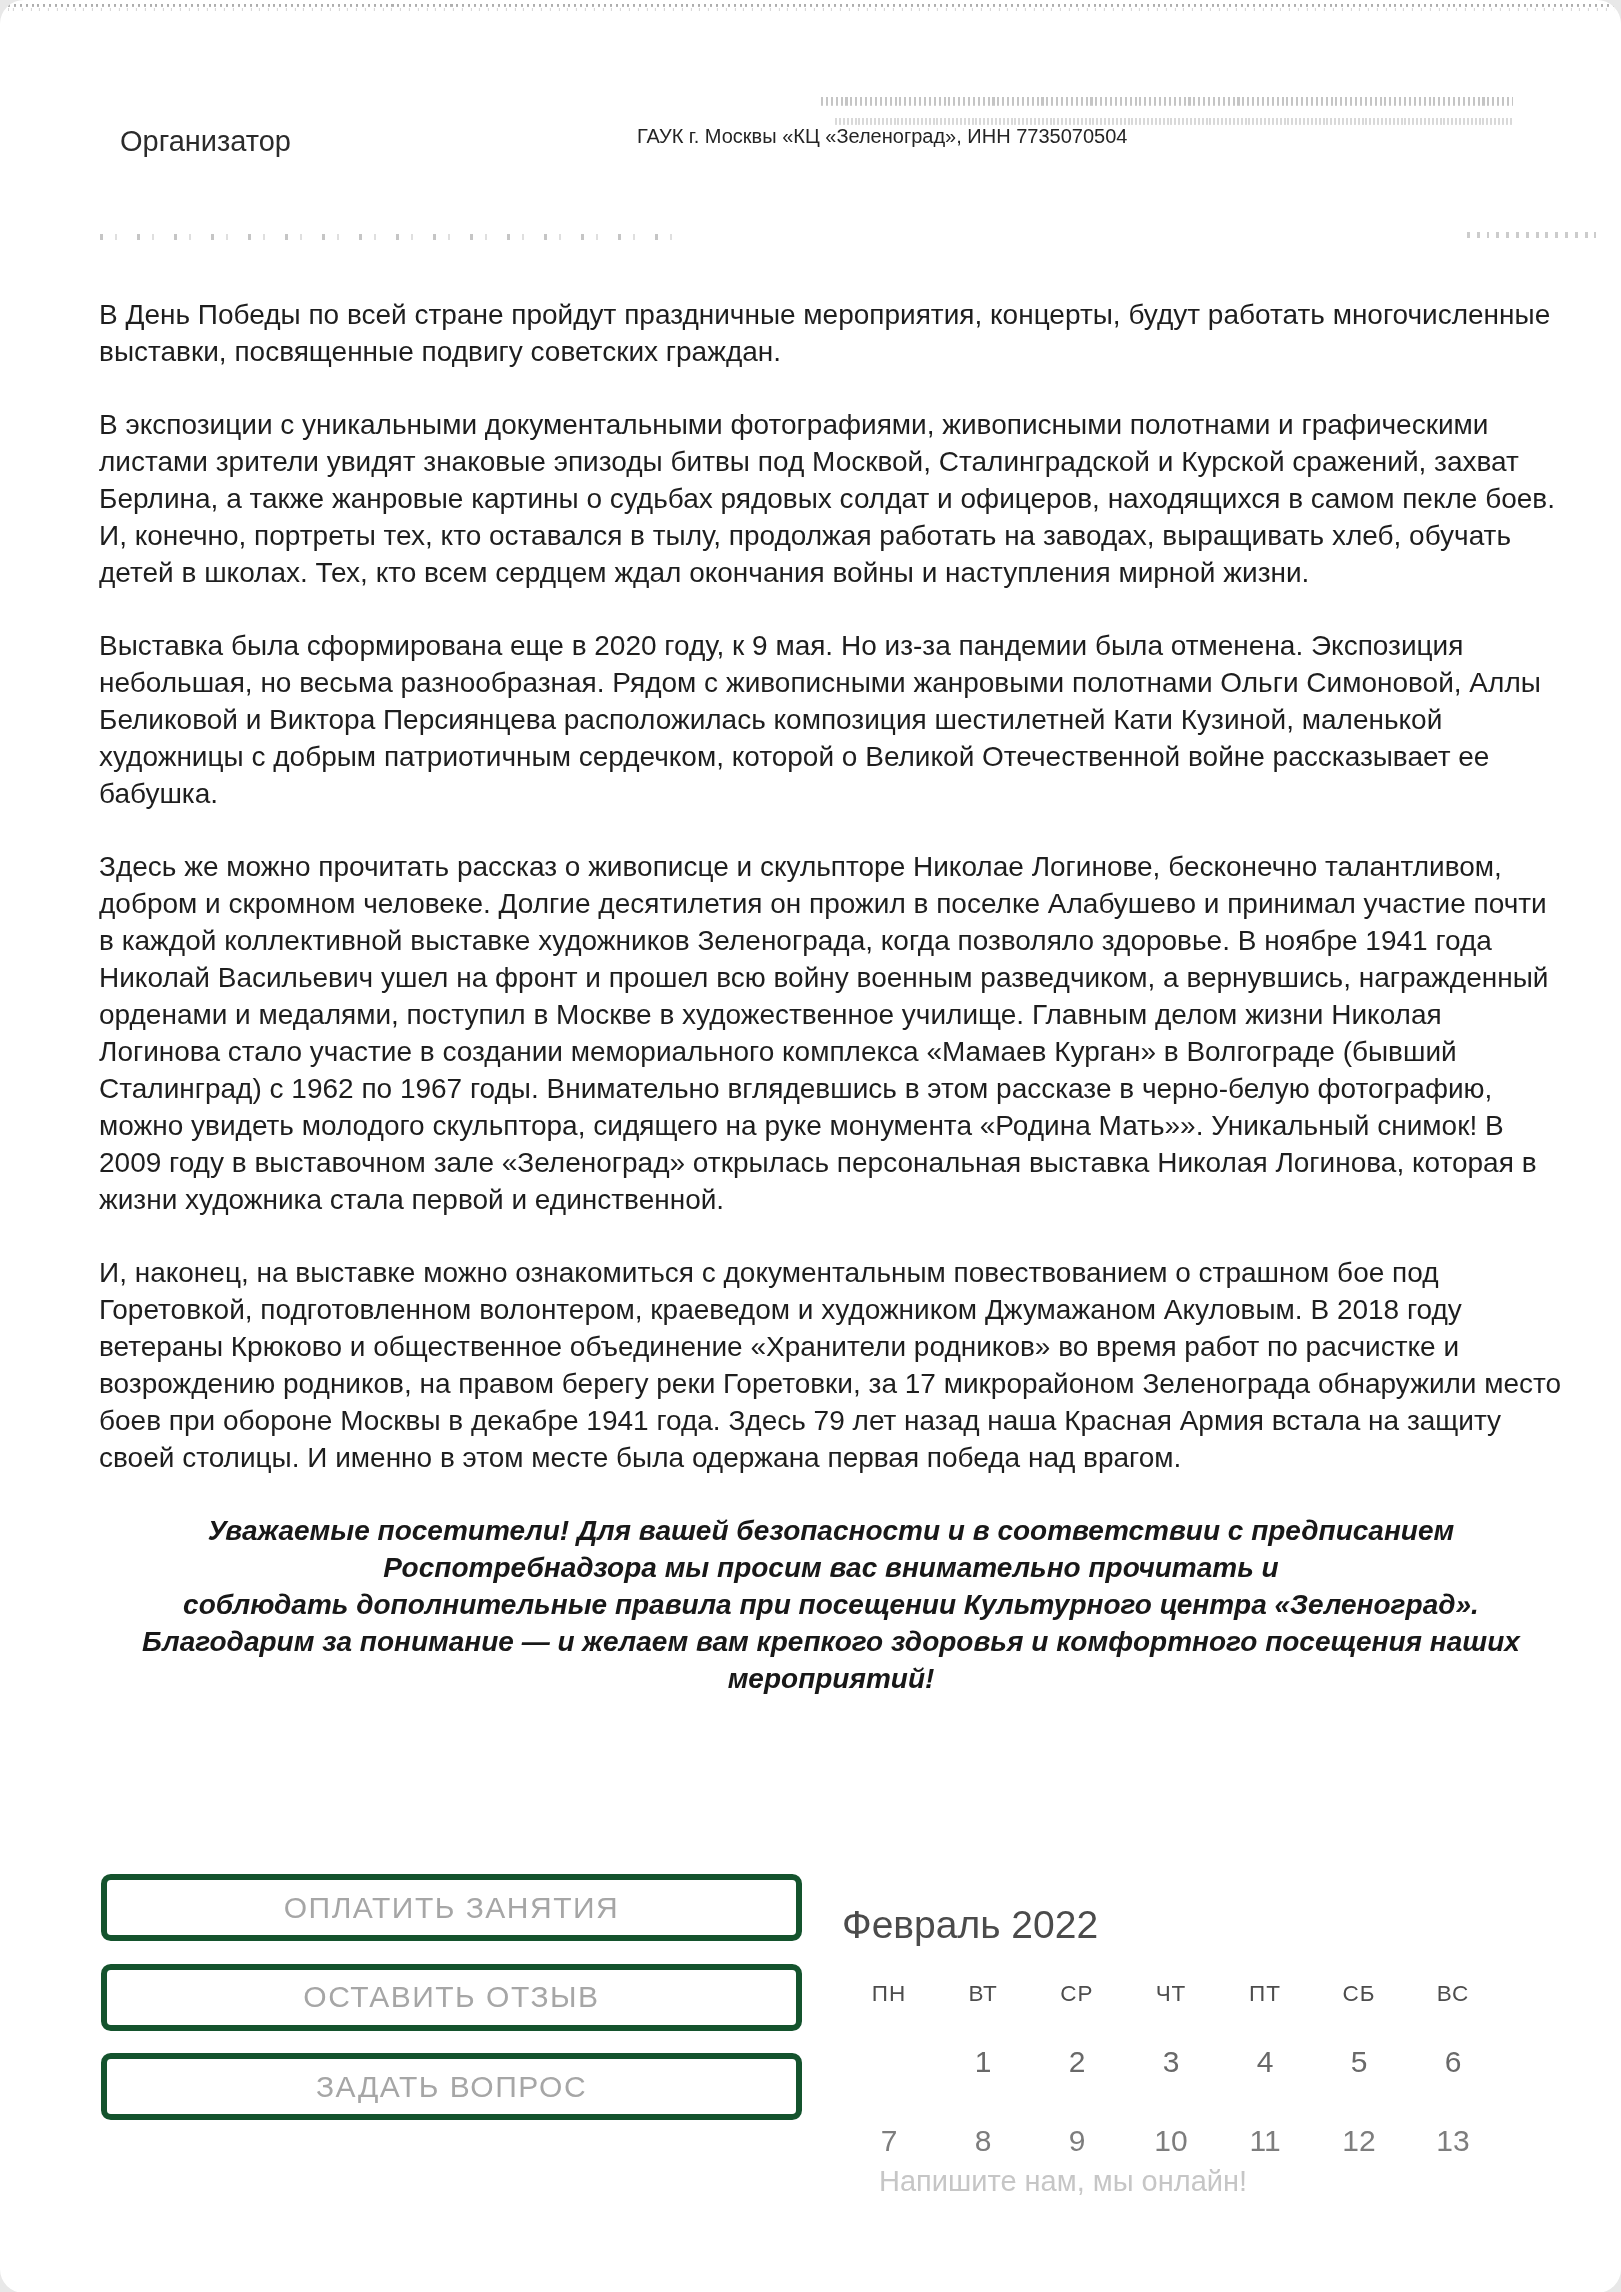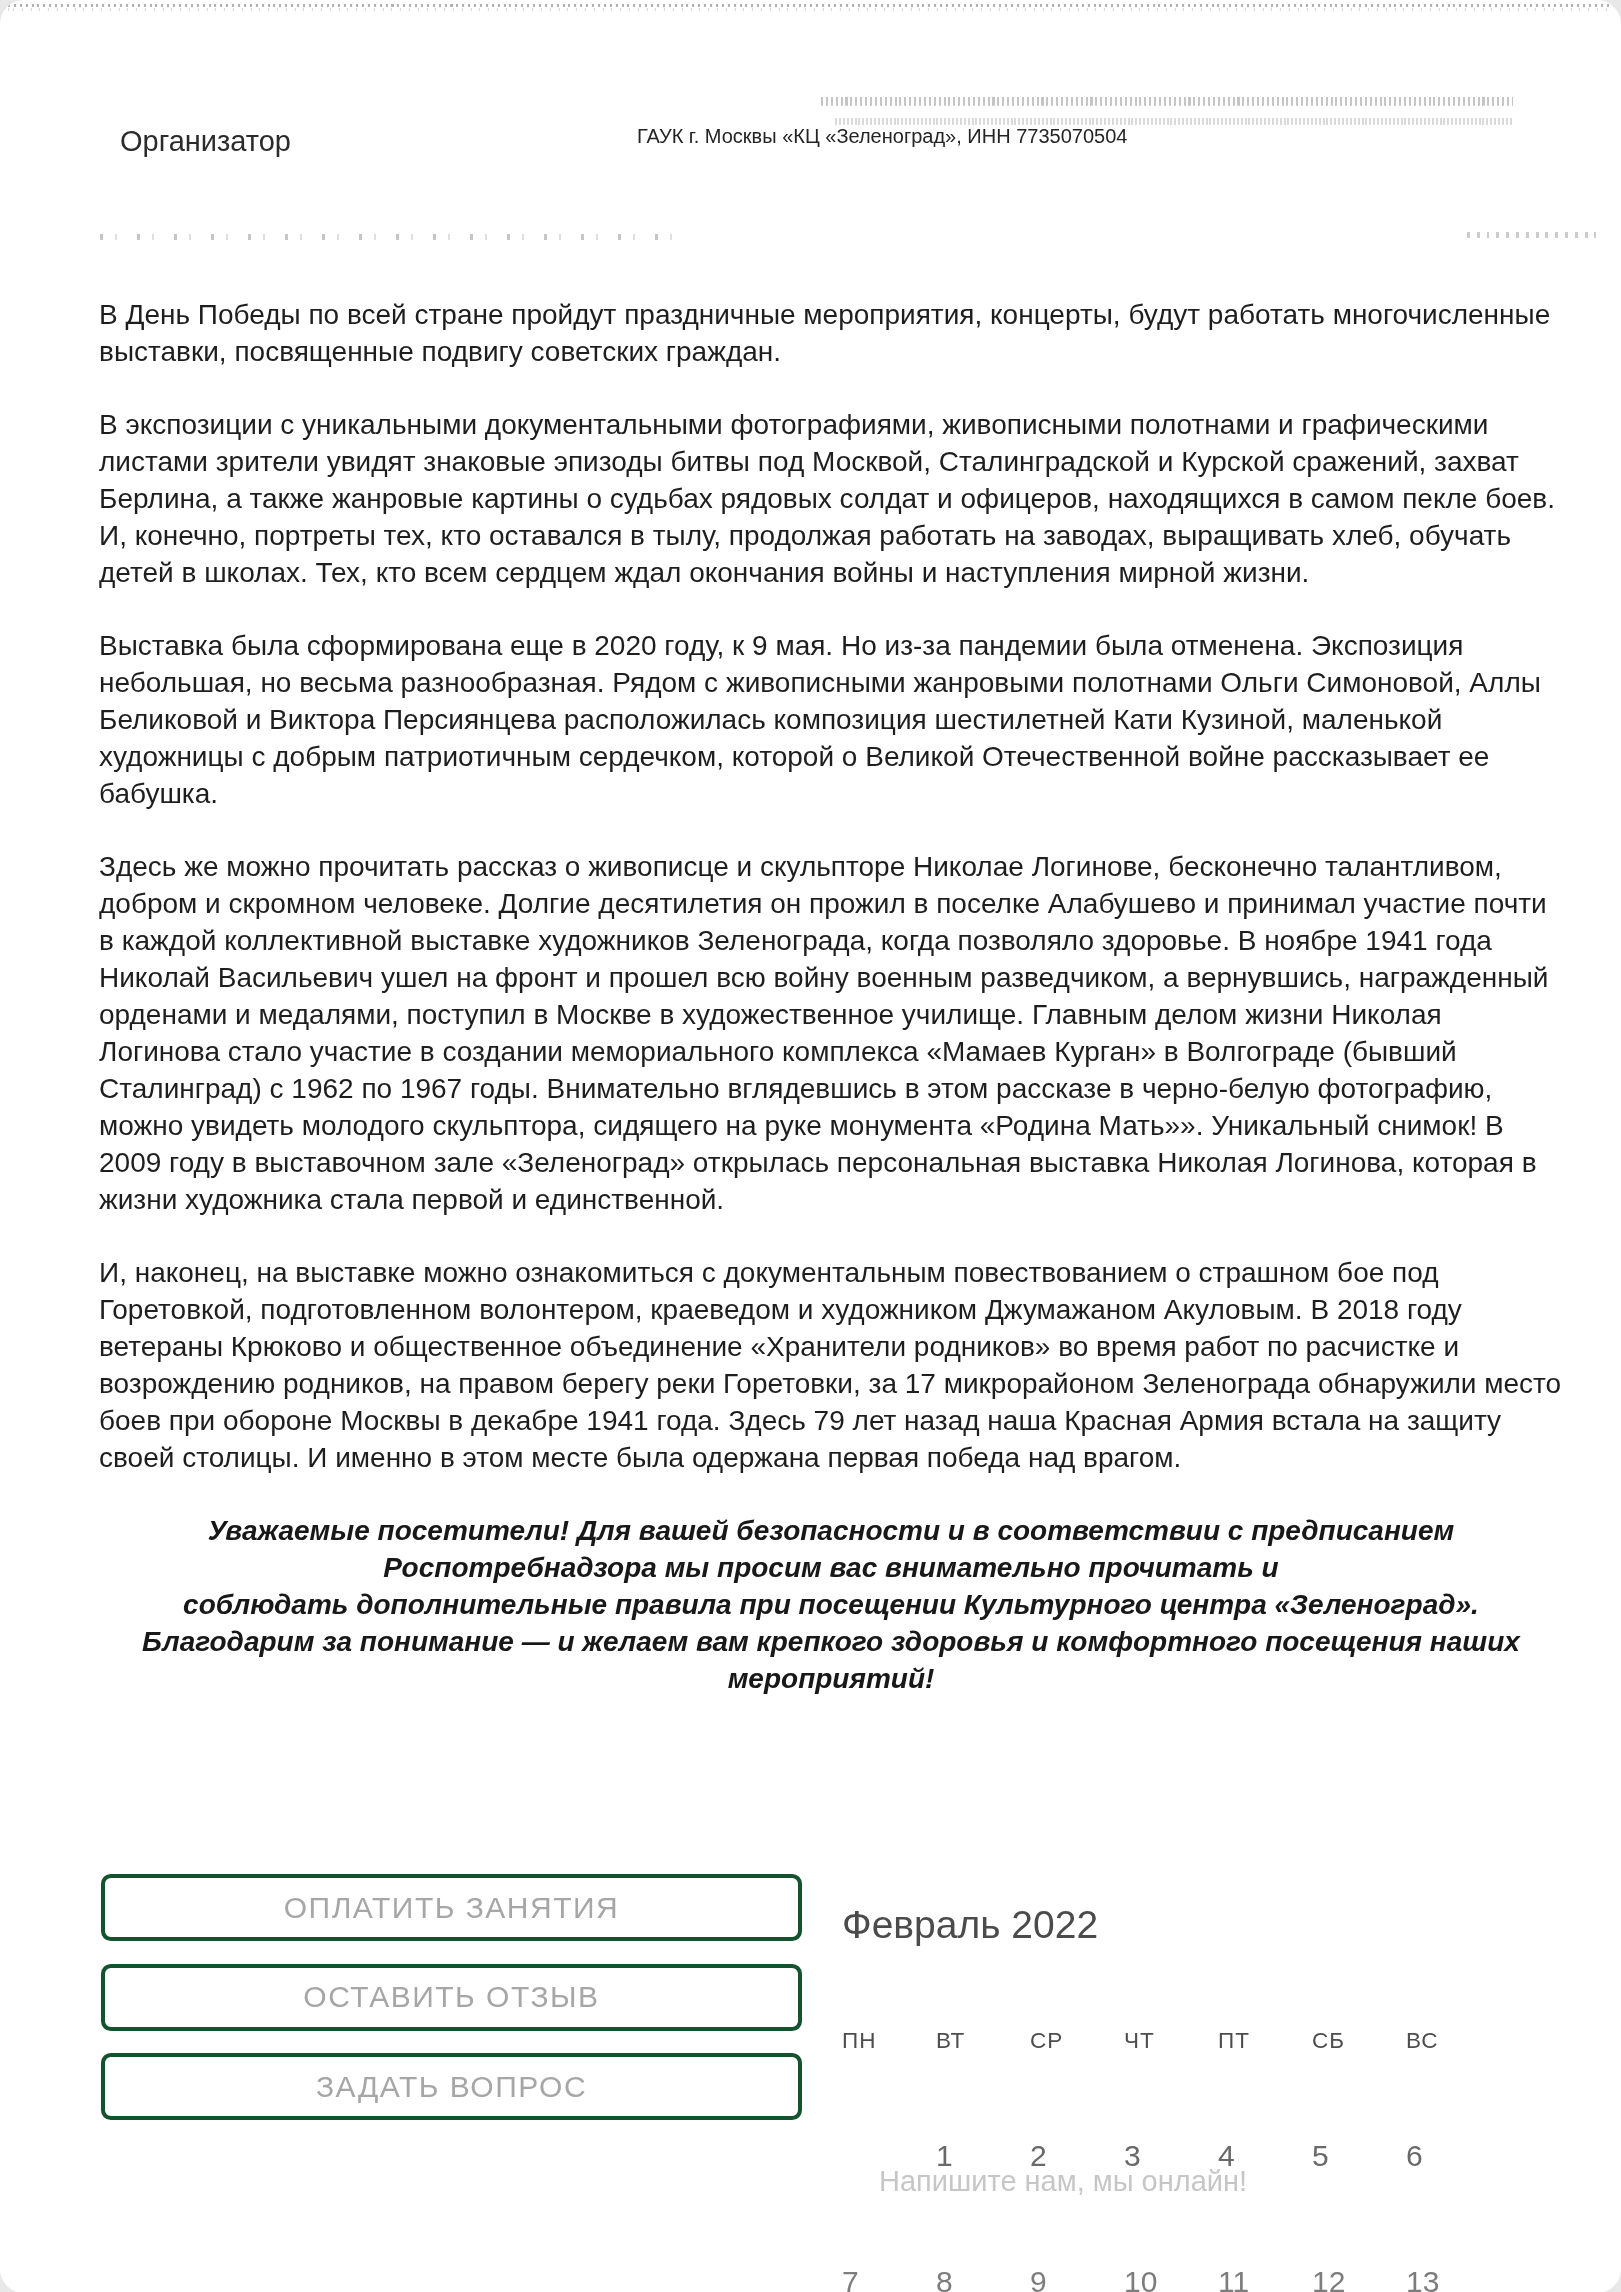--- a/index.html
+++ b/index.html
@@ -45,36 +45,36 @@
     position:absolute; left:99px; top:296px; width:1464px;
     font-size:28px; line-height:37px; color:#1e1e1e;
     text-align:left;
   }
   .article p { margin:0 0 36px 0; }
   .article p.notice { font-weight:700; font-style:italic; color:#181818;text-align:center; }
   
   .buttons { position:absolute; left:101px; top:1874px; width:701px; }
   .action-btn {
     display:block; box-sizing:border-box; width:701px; height:67px; margin:0 0 22.5px 0;
-    background:#ffffff; border:4px solid #14532d; border-radius:9.8px;
+    background:#ffffff; border:6px solid #14532d; border-radius:9.8px;
     font-family:"Liberation Sans", sans-serif;
     font-size:30px; letter-spacing:1.5px; color:#a6a6a6; text-align:center;
     cursor:pointer; padding:0;
   }
   
   .calendar { position:absolute; left:842px; top:1902px; width:659px; }
   .cal-title { font-size:39px; line-height:45px; color:#4b4b4b; }
   .cal-grid { display:grid; grid-template-columns:repeat(7, 94px); }
   .cal-head { margin-top:29px; }
   .cal-head .cal-cell { font-size:22.5px; letter-spacing:1px; color:#4d4d4d; }
   .cal-week1 { margin-top:33px; }
   .cal-week1 .cal-cell { font-size:30px; color:#696969; }
   .cal-week2 { margin-top:44px; }
   .cal-week2 .cal-cell { font-size:30px; color:#7d7d7d; }
-  .cal-cell { text-align:left; line-height:35px;margin-top:47px; }
+  .cal-cell { text-align:center; line-height:35px; }
   
   .chat-status {
     position:absolute; left:879px; top:2165px;
     font-size:29px; color:#c6c6c6; cursor:pointer;
   }
 </style>
 </head>
 <body>
 
 <div class="page">

